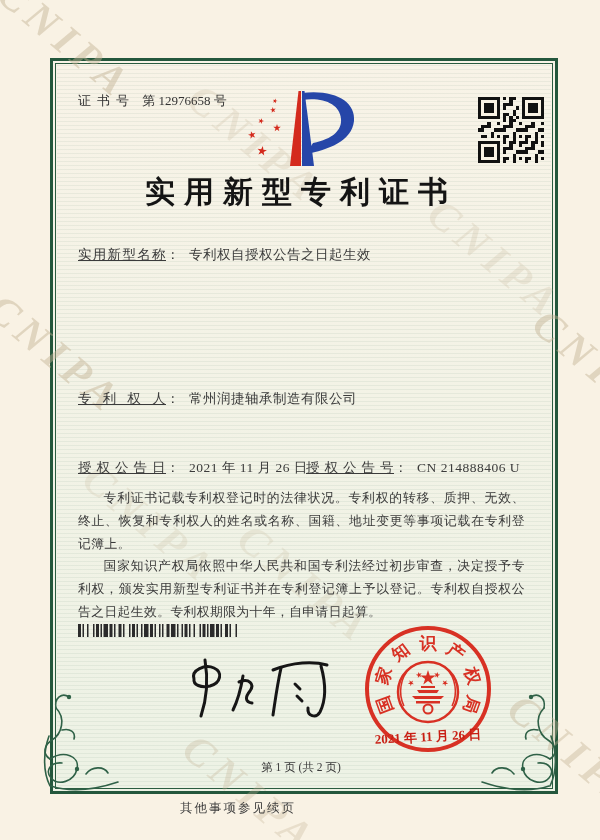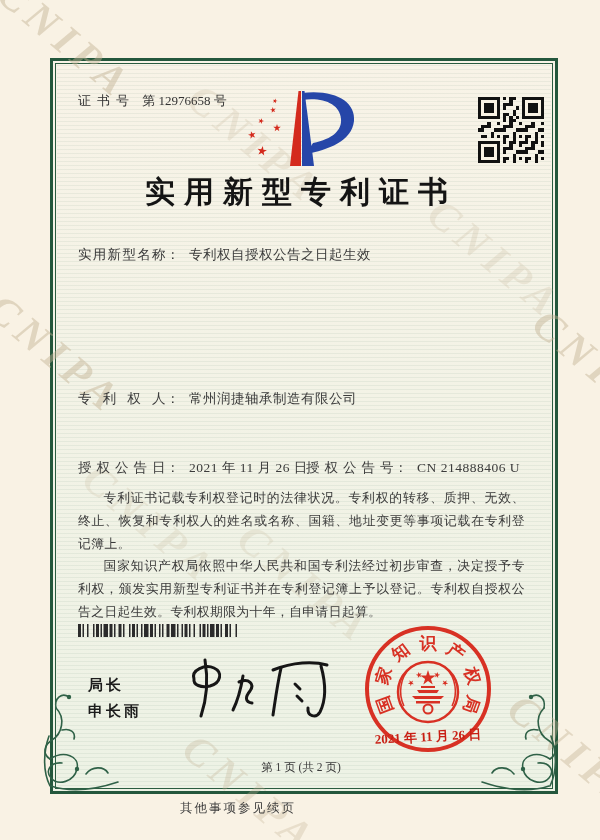--- a/index.html
+++ b/index.html
@@ -30,21 +30,21 @@
   #cert-no .certno-label{letter-spacing:6px;margin-right:4px;}
 
   #logo{left:243px;top:88px;width:120px;height:82px;}
   #qr{left:478px;top:97px;width:66px;height:66px;}
 
   #title{left:50px;top:172px;width:502px;text-align:center;font-size:30px;font-weight:700;
          color:#141414;letter-spacing:9px;white-space:nowrap;}
 
   .field-row{position:absolute;left:78px;width:460px;font-size:13.5px;color:#3b3b3b;
              white-space:nowrap;letter-spacing:0.5px;z-index:6;}
-  .flabel{display:inline-block;width:88px;text-align:justify;text-align-last:justify;}
+  .flabel{display:inline-block;width:88px;text-align:justify;text-align-last:justify;text-decoration:underline;}
   .fcolon{margin-right:9px;}
   .grant-group{position:absolute;left:228px;top:0;}
 
   #paras{left:78px;top:487px;width:447px;font-size:12.8px;color:#3a3a3a;z-index:6;}
   #paras p{margin:0;text-indent:2em;line-height:1.78;text-align:justify;letter-spacing:0.4px;}
 
   #barcode{left:78px;top:624px;width:164px;height:13px;}
 
   #signer{left:88px;top:672px;font-family:"Liberation Sans","DejaVu Sans",sans-serif;
           font-size:15px;font-weight:600;color:#1d1d1d;letter-spacing:3px;line-height:26px;}
@@ -297,24 +297,20 @@
       <rect x="124.5" y="0" width="3.0" height="13" fill="#2b2b2b"></rect>
       <rect x="129.0" y="0" width="1.5" height="13" fill="#2b2b2b"></rect>
       <rect x="132.0" y="0" width="4.5" height="13" fill="#2b2b2b"></rect>
       <rect x="138.0" y="0" width="3.0" height="13" fill="#2b2b2b"></rect>
       <rect x="142.5" y="0" width="1.5" height="13" fill="#2b2b2b"></rect>
       <rect x="147.0" y="0" width="3.0" height="13" fill="#2b2b2b"></rect>
       <rect x="151.5" y="0" width="1.5" height="13" fill="#2b2b2b"></rect>
       <rect x="157.5" y="0" width="1.5" height="13" fill="#2b2b2b"></rect>
     </svg>
 
-  <div id="signer" class="content">
-    <div>局长</div>
-    <div>申长雨</div>
-  </div>
 
   <svg id="signature" class="content" viewBox="0 0 175 80">
     <g fill="none" stroke="#161616" stroke-width="3" stroke-linecap="round">
       <path d="M30,10 C33,28 32,48 26,66"></path>
       <path d="M19,29 C16,20 30,14 39,18 C48,22 46,33 35,36 C26,38 18,35 19,29"></path>
       <path d="M68,26 C66,38 63,50 58,60"></path>
       <path d="M64,32 C74,28 80,34 75,41 C70,47 70,52 77,53"></path>
       <path d="M98,20 C118,12 138,11 152,15"></path>
       <path d="M106,18 C102,36 100,52 98,65"></path>
       <path d="M146,16 C151,34 151,50 145,62 C141,69 132,66 133,58"></path>

